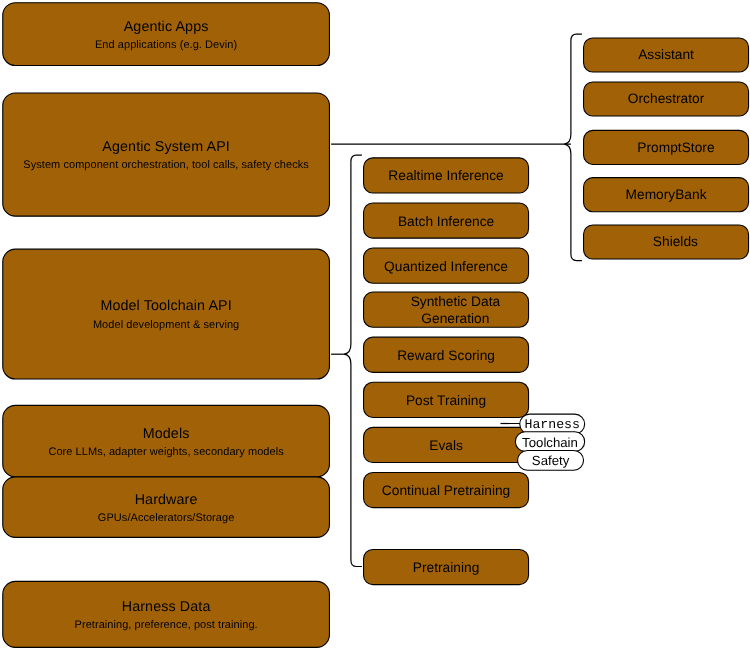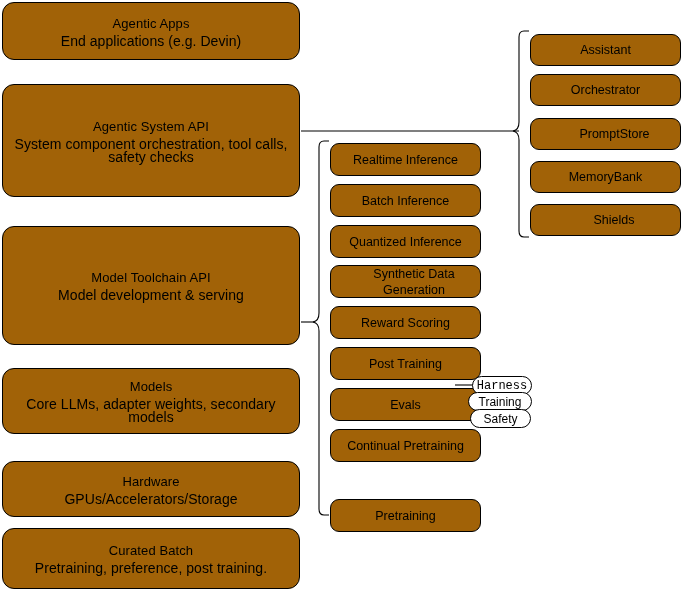--- a/index.html
+++ b/index.html
@@ -36,21 +36,21 @@
     border-radius: 12px;
     left: 2px;
     width: 298px;
   }
   .stack-title {
     font-size: 13px;
     line-height: 17px;
     letter-spacing: 0.1px;
   }
   .stack-sub {
-    font-size: 14px;
+    font-size: 10px;
     line-height: 13px;
     margin-top: 3px;
     letter-spacing: 0.05px;
   }
   .pillbox {
     border-radius: 9px;
     font-size: 12.5px;
     line-height: 16px;
   }
   .mid-node {
@@ -121,27 +121,27 @@
   <div class="node stack-node" style="top:226px;height:119px;">
     <div class="stack-title">Model Toolchain API</div>
     <div class="stack-sub">Model development &amp; serving</div>
   </div>
 
   <div class="node stack-node" style="top:368px;height:66px;">
     <div class="stack-title">Models</div>
     <div class="stack-sub">Core LLMs, adapter weights, secondary models</div>
   </div>
 
-  <div class="node stack-node" style="top:461px;height:56px;">
+  <div class="node stack-node" style="top:433px;height:56px;">
     <div class="stack-title">Hardware</div>
     <div class="stack-sub">GPUs/Accelerators/Storage</div>
   </div>
 
   <div class="node stack-node" style="top:528px;height:61px;">
-    <div class="stack-title">Curated Batch</div>
+    <div class="stack-title">Harness Data</div>
     <div class="stack-sub">Pretraining, preference, post training.</div>
   </div>
 
   <div class="node pillbox mid-node" style="top:143px;">
     <span>Realtime Inference</span>
   </div>
   <div class="node pillbox mid-node" style="top:184px;">
     <span>Batch Inference</span>
   </div>
   <div class="node pillbox mid-node" style="top:225px;">
@@ -163,21 +163,21 @@
     <span>Continual Pretraining</span>
   </div>
   <div class="node pillbox mid-node" style="top:469px;margin-top:30px;">
     <span>Pretraining</span>
   </div>
 
   <div class="tag" style="left:472px;top:376px;width:60px;font-family:Liberation Mono, monospace;">
     <span>Harness</span>
   </div>
   <div class="tag" style="left:468px;top:392px;width:64px;">
-    <span>Training</span>
+    <span>Toolchain</span>
   </div>
   <div class="tag" style="left:470px;top:409px;width:61px;">
     <span>Safety</span>
   </div>
 
   <div class="node pillbox right-node" style="top:34px;">
     <span>Assistant</span>
   </div>
   <div class="node pillbox right-node" style="top:74px;">
     <span>Orchestrator</span>

